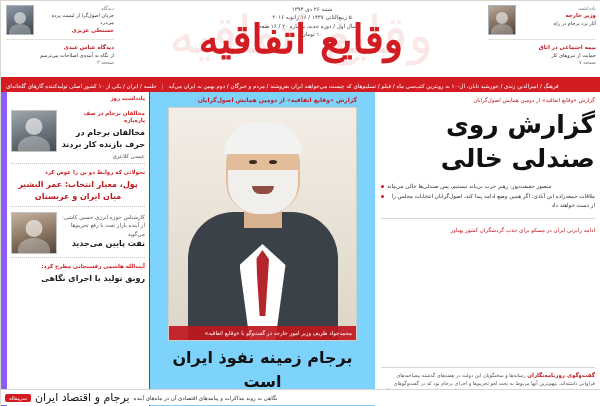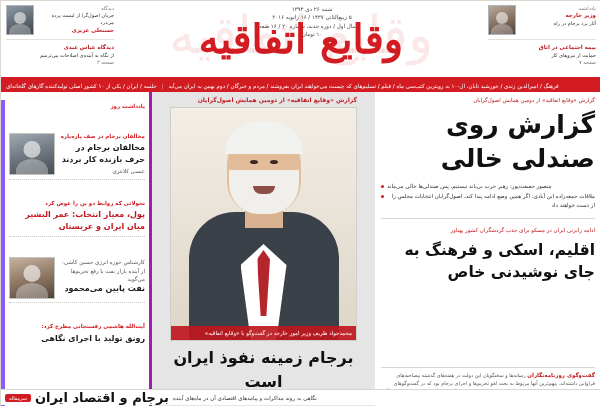--- a/index.html
+++ b/index.html
@@ -131,52 +131,51 @@
   .redbar .sep { color: rgba(255,255,255,0.55); }
 
   
   .content {
     position: absolute; top: 91px; left: 0;
     width: 600px; height: 315px;
     display: flex; flex-direction: row-reverse;
   }
   .col-right {
     width: 148px;
-    border-left: 4px solid #8b5cf6;
+    border-left: 6px solid #8b5cf6;
     padding: 3px 4px;
-    display: flex; flex-direction: column; gap: 20px;
+    display: flex; flex-direction: column; gap: 5px;
     background: #fff;
-    margin-top: 8px;
   }
   .col-mid {
     width: 226px;
     padding: 3px 18px;
     display: flex; flex-direction: column;
-    background: #e5e5e5;
-    border-left: 3px solid #a21caf;
+    background: #7dd3fc;
+    border-left: 1px solid #a21caf;
   }
   .col-left {
     flex: 1;
     padding: 4px 6px;
     background: #fff;
     display: flex; flex-direction: column; gap: 4px;
   }
 
   
   .rblock { border-bottom: 1px dotted #c9c9c2; padding-bottom: 3px; }
   .rblock:last-child { border-bottom: none; }
   .rhead {
     font-size: 5.5px; color: #d21c22; font-weight: bold;
     text-align: right; line-height: 1.4; margin-bottom: 2px;
   }
   .r-title {
     font-size: 8px; font-weight: bold; color: #1a1a1a;
     text-align: right; line-height: 1.5;
   }
-  .r-title.red { color: #c01a20; }
+  .r-title.red { color: #c01a20; text-align: center; }
   .r-sub {
     font-size: 5.5px; color: #555; text-align: right; line-height: 1.5;
     margin-top: 1px;
   }
   .r-row { display: flex; flex-direction: row-reverse; gap: 4px; align-items: flex-start; }
   .r-photo {
     width: 46px; height: 42px;
     border: 1px solid #c3c3bd;
     background: linear-gradient(165deg,#9fa7af 0%,#6b747c 55%,#474e54 100%);
     position: relative; overflow: hidden; flex: 0 0 auto;
@@ -309,21 +308,21 @@
     position: absolute; bottom: 0; left: 0; width: 600px; height: 16px;
     display: flex; flex-direction: row-reverse; align-items: center;
     border-top: 1px solid #d7d7d0; background: #fff;
     padding: 0 4px; gap: 4px;
   }
   .bs-tag {
     background: #d21c22; color: #fff; font-size: 5px;
     padding: 1px 4px; border-radius: 2px;
   }
   .bs-text { font-size: 5.5px; color: #333; }
-  .bs-strong { font-size: 13px; font-weight: bold; color: #111; }
+  .bs-strong { font-size: 11px; font-weight: normal; color: #111; }
 </style>
 </head>
 <body>
 
 <div class="page">
 
   <div class="masthead">
 
     <div class="mh-right">
       <div class="mini-item">
@@ -402,21 +401,21 @@
       <div class="rblock">
         <div class="rhead">تحولاتی که روابط دو بن را عوض کرد</div>
         <div class="r-title red">پول، معیار انتخاب: عمر البشیر میان ایران و عربستان</div>
       </div>
 
       <div class="rblock">
         <div class="r-row">
           <div class="r-photo warm"></div>
           <div style="flex:1">
             <div class="r-sub">کارشناس حوزه انرژی حسین کاشی: از آینده بازار نفت با رفع تحریم‌ها می‌گوید</div>
-            <div class="r-title">نفت پایین می‌محمود</div>
+            <div class="r-title">نفت پایین می‌جدید</div>
           </div>
         </div>
       </div>
 
       <div class="rblock">
         <div class="rhead">آیت‌الله هاشمی رفسنجانی مطرح کرد:</div>
         <div class="r-title">رونق تولید با اجرای نگاهی</div>
       </div>
 
 
@@ -458,24 +457,20 @@
         </div>
         <div class="l-bullet">
           <span class="dot"></span>
           <span>ملاقات جمعه‌زاده این آبادی: اگر همین وضع ادامه پیدا کند، اصول‌گرایان انتخابات مجلس را از دست خواهند داد</span>
         </div>
       </div>
 
       <div class="l-rule"></div>
 
       <div class="l-kicker">ادامه رایزنی ایران در مسکو برای جذب گردشگران کشور پهناور</div>
-      <div class="l-head2">
-        <span class="ln">اقلیم، اسکی و فرهنگ</span>
-        <span class="ln">به جای نوشیدنی خاص</span>
-      </div>
 
       <div class="l-foot">
         <span class="f-title">گفت‌وگوی روزنامه‌نگاران</span>
         <span>رسانه‌ها و سخنگویان این دولت در هفته‌های گذشته مصاحبه‌های فراوانی داشته‌اند. مهم‌ترین آنها مربوط به بحث لغو تحریم‌ها و اجرای برجام بود که در گفت‌وگوهای خبری میان مسئولان مطرح شد و واکنش‌هایی به همراه داشت. این گزارش نگاهی به مهم‌ترین نکات آن دارد.</span>
       </div>
     </div>
   </div>
 
   <div class="botstrip">
     <span class="bs-tag">سرمقاله</span>

